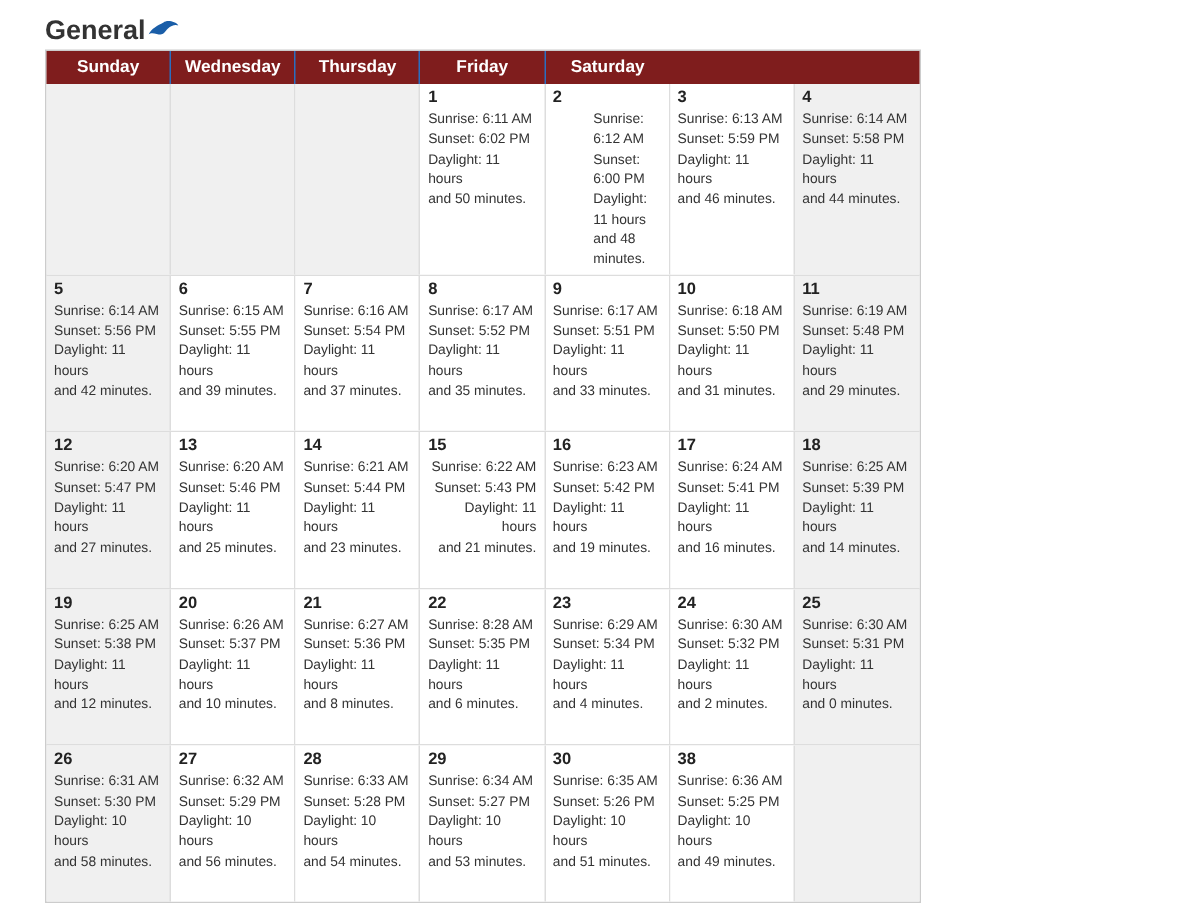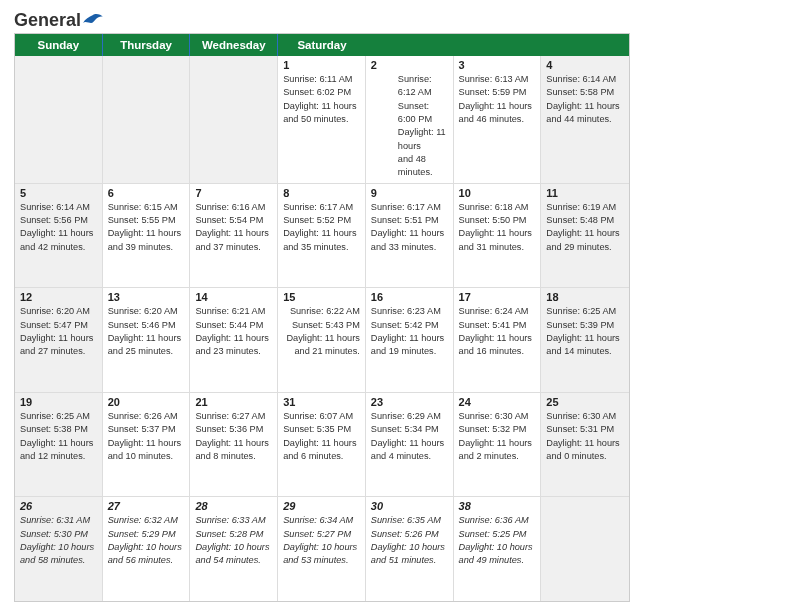--- a/index.html
+++ b/index.html
@@ -6,21 +6,21 @@
     body {
       width: 792px;
       height: 612px;
       font-family: Arial, sans-serif;
       background: #fff;
       overflow: hidden;
     }
     .page {
       width: 644px;
       height: 612px;
-      padding: 10px 14px;
+      padding: 10px 30px;
       display: flex;
       flex-direction: column;
     }
     .header {
       display: flex;
       justify-content: space-between;
       align-items: flex-start;
       margin-bottom: 6px;
     }
     .logo {
@@ -47,21 +47,21 @@
     }
     .calendar {
       flex: 1;
       display: flex;
       flex-direction: column;
       border: 1px solid #ccc;
     }
     .cal-header {
       display: grid;
       grid-template-columns: repeat(7, 1fr);
-      background: #15803d;
+      background: #7f1d1d;
     }
     .cal-header-cell {
       color: #fff;
       font-size: 11.5px;
       font-weight: bold;
       text-align: center;
       padding: 5px 2px;
       border-right: 1px solid #2a6ec0;
     }
     .cal-header-cell:last-child { border-right: none; }
@@ -69,21 +69,21 @@
       flex: 1;
       display: flex;
       flex-direction: column;
     }
     .cal-row {
       flex: 1;
       display: grid;
       grid-template-columns: repeat(7, 1fr);
       border-bottom: 1px solid #ddd;
     }
-    .cal-row:last-child { border-bottom: none; font-style: italic; }
+    .cal-row:last-child { border-bottom: none; }
     .cal-cell {
       border-right: 1px solid #ddd;
       padding: 3px 5px;
       font-size: 9.5px;
       color: #333;
       vertical-align: top;
       background: #fff;
     }
     .cal-cell:last-child { border-right: none; }
     .cal-cell.empty { background: #f9f9f9; }
@@ -115,22 +115,23 @@
     </div>
     <div class="title-block">
       <div class="month-title"></div>
       <div class="location"></div>
     </div>
   </div>
 
   <div class="calendar">
     <div class="cal-header">
     <div class="cal-header-cell">Sunday</div>
+        <div class="cal-header-cell">Wednesday</div>
         <div class="cal-header-cell">Thursday</div>
-        <div class="cal-header-cell">Wednesday</div>
+        <div class="cal-header-cell">Friday</div>
         <div class="cal-header-cell">Saturday</div>
       </div>
     <div class="cal-body">
     <div class="cal-row">
           <div class="cal-cell shaded empty"></div>
           <div class="cal-cell shaded empty"></div>
           <div class="cal-cell shaded empty"></div>
           <div class="cal-cell">
             <div class="day-num">1</div>
             <div class="cell-text" style="white-space: pre-line;">Sunrise: 6:11 AM
@@ -278,22 +279,22 @@
 and 10 minutes.</div>
           </div>
           <div class="cal-cell">
             <div class="day-num">21</div>
             <div class="cell-text" style="white-space: pre-line;">Sunrise: 6:27 AM
 Sunset: 5:36 PM
 Daylight: 11 hours
 and 8 minutes.</div>
           </div>
           <div class="cal-cell">
-            <div class="day-num">31</div>
-            <div class="cell-text" style="white-space: pre-line;">Sunrise: 6:07 AM
+            <div class="day-num">22</div>
+            <div class="cell-text" style="white-space: pre-line;">Sunrise: 8:28 AM
 Sunset: 5:35 PM
 Daylight: 11 hours
 and 6 minutes.</div>
           </div>
           <div class="cal-cell">
             <div class="day-num">23</div>
             <div class="cell-text" style="white-space: pre-line;">Sunrise: 6:29 AM
 Sunset: 5:34 PM
 Daylight: 11 hours
 and 4 minutes.</div>

